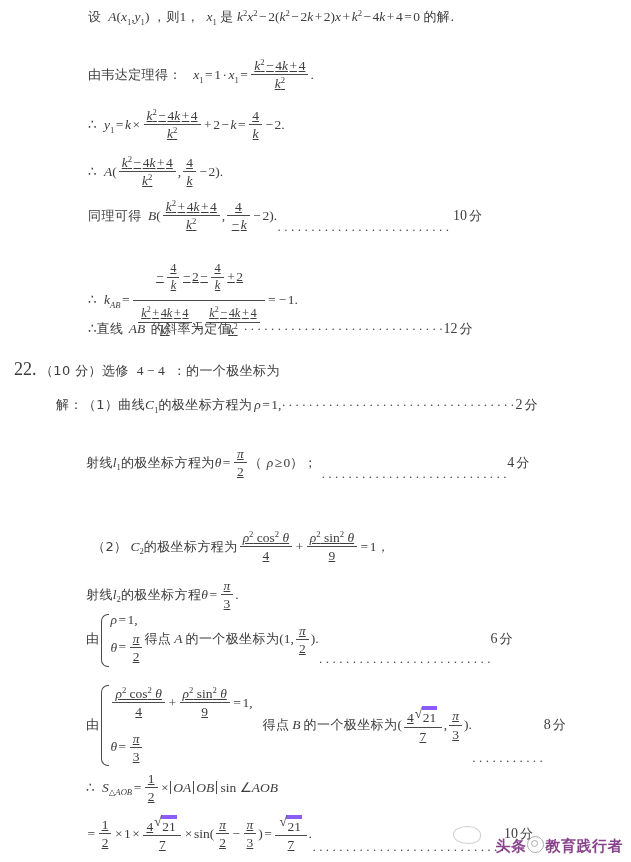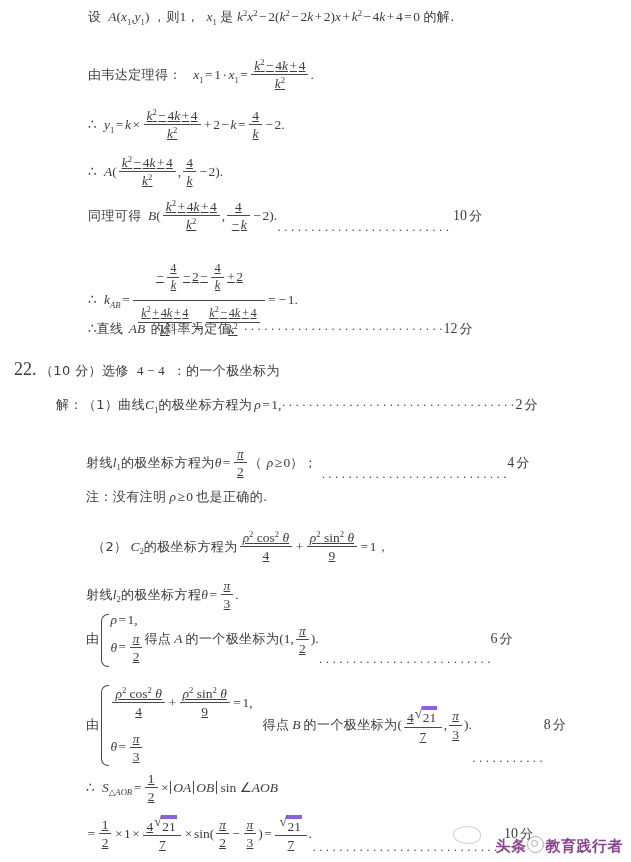--- a/index.html
+++ b/index.html
@@ -239,23 +239,20 @@
   </div>
 
   <div class="ln" style="left:56px; top:398px;">
     <span class="cn">解：</span><span class="cn">（1）</span><span class="cn">曲线</span><span class="mi">C</span><sub class="s">1</sub><span class="cn">的极坐标方程为</span><span style="margin-left:2px;"><span class="mi">ρ</span><span class="op">=</span><span class="mn">1</span></span><span class="mn">,</span><span class="leader" style="width:234px;">······························································</span><span class="score"><span>2</span><span class="cnf">分</span></span>
   </div>
 
   <div class="ln" style="left:86px; top:443px;">
     <span class="cn">射线</span><span class="mi">l</span><sub class="s">1</sub><span class="cn">的极坐标方程为</span><span><span class="mi">θ</span><span class="op">=</span><span class="fr"><span class="num"><span class="mi">π</span></span><span class="den"><span class="mn">2</span></span></span></span><span class="cn">（&nbsp;</span><span class="mi">ρ</span><span class="op">≥</span><span class="mn">0</span><span class="cn">）；</span><span class="leader" style="width:186px; margin-left:4px;">·················································</span><span class="score"><span>4</span><span class="cnf">分</span></span>
   </div>
 
-  <div class="ln" style="left:86px; top:490px;">
-    <span class="cn">注：</span><span class="cn">没有注明</span><span style="margin:0 3px;"><span class="mi">ρ</span><span class="op">≥</span><span class="mn">0</span></span><span class="cn">也是正确的.</span>
-  </div>
 
   <div class="ln" style="left:92px; top:527px;">
     <span class="cn">（2）</span><span class="mi" style="margin-left:3px;">C</span><sub class="s">2</sub><span class="cn">的极坐标方程为</span><span><span class="fr"><span class="num"><span class="mi">ρ</span><sup class="en">2</sup><span class="mn">&nbsp;cos</span><sup class="en">2</sup><span class="mi">&nbsp;θ</span></span><span class="den"><span class="mn">4</span></span></span><span class="op">+</span><span class="fr"><span class="num"><span class="mi">ρ</span><sup class="en">2</sup><span class="mn">&nbsp;sin</span><sup class="en">2</sup><span class="mi">&nbsp;θ</span></span><span class="den"><span class="mn">9</span></span></span><span class="op">=</span><span class="mn">1</span></span><span class="cn">，</span>
   </div>
 
   <div class="ln" style="left:86px; top:575px;">
     <span class="cn">射线</span><span class="mi">l</span><sub class="s">2</sub><span class="cn">的极坐标方程</span><span><span class="mi">θ</span><span class="op">=</span><span class="fr"><span class="num"><span class="mi">π</span></span><span class="den"><span class="mn">3</span></span></span></span><span class="mn">.</span>
   </div>
 
   <div class="ln" style="left:86px; top:612px;">

